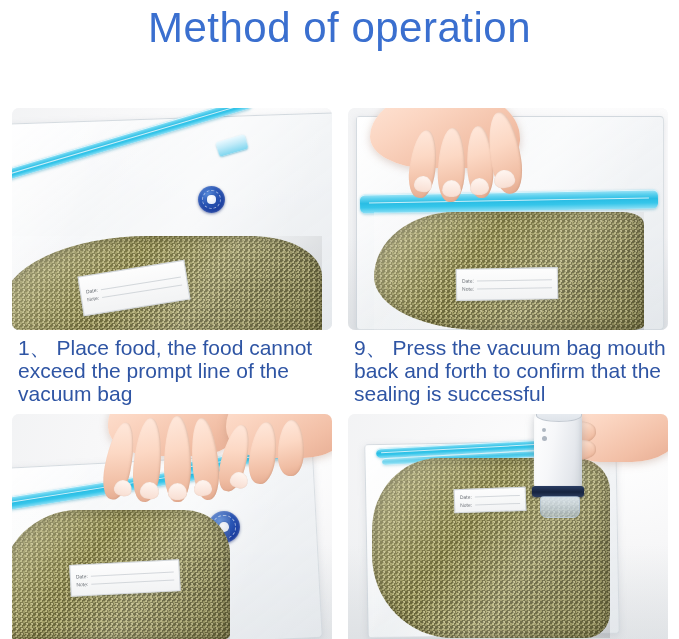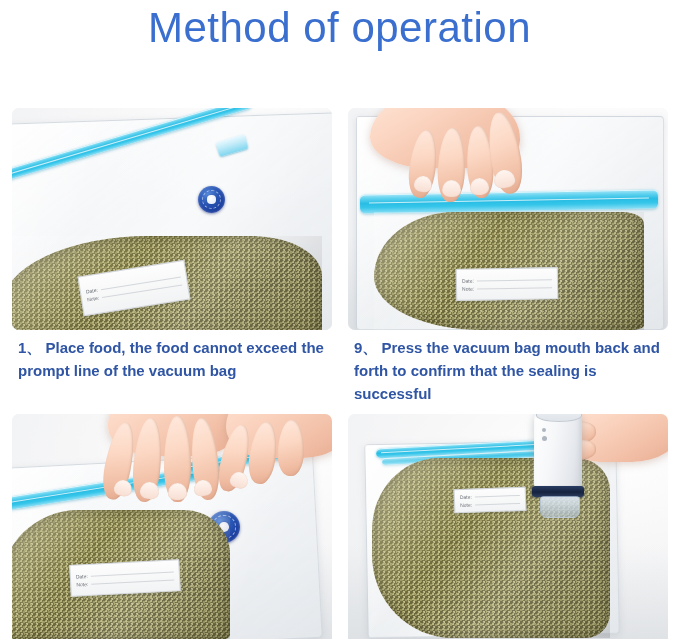--- a/index.html
+++ b/index.html
@@ -181,23 +181,23 @@
   }
   .pump-led{
     position:absolute;border-radius:50%;
     background:#aeb6c0;
   }
 
   
   .caption{
     position:absolute;
     color:#2f55a4;
-    font-size:15px;
+    font-size:21px;
     line-height:23px;
-    font-weight:700;
+    font-weight:400;
     white-space:pre-line;
   }
   #caption-1{left:18px;top:336px;width:312px;}
   #caption-2{left:354px;top:336px;width:318px;}
 </style>
 </head>
 <body>
 
 <div class="page">
 

